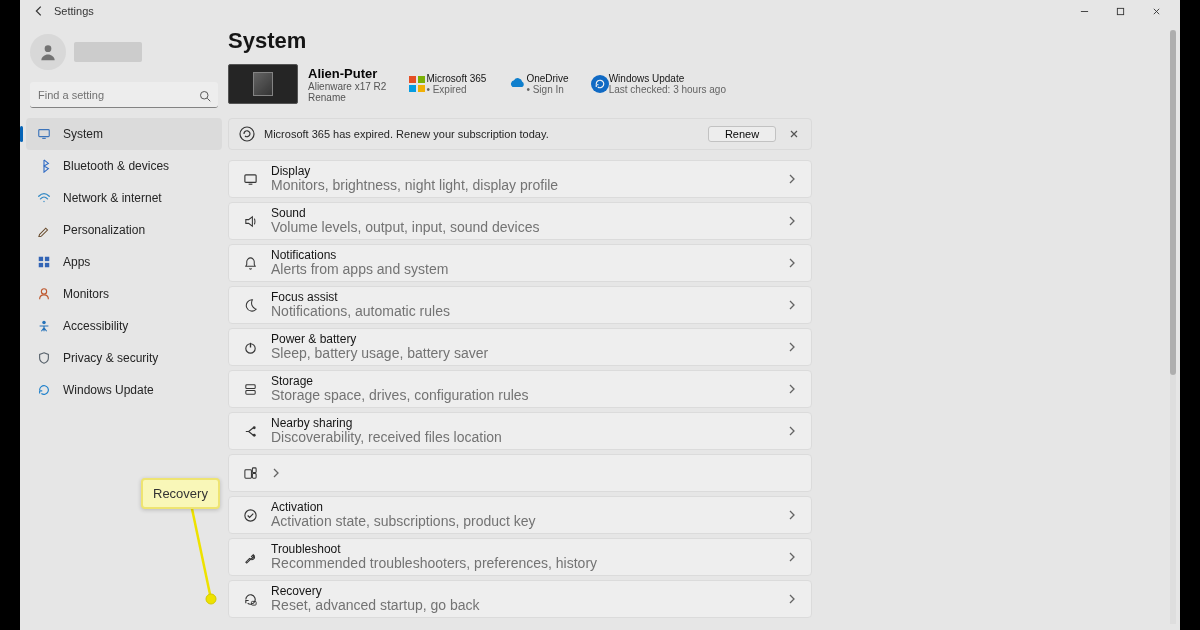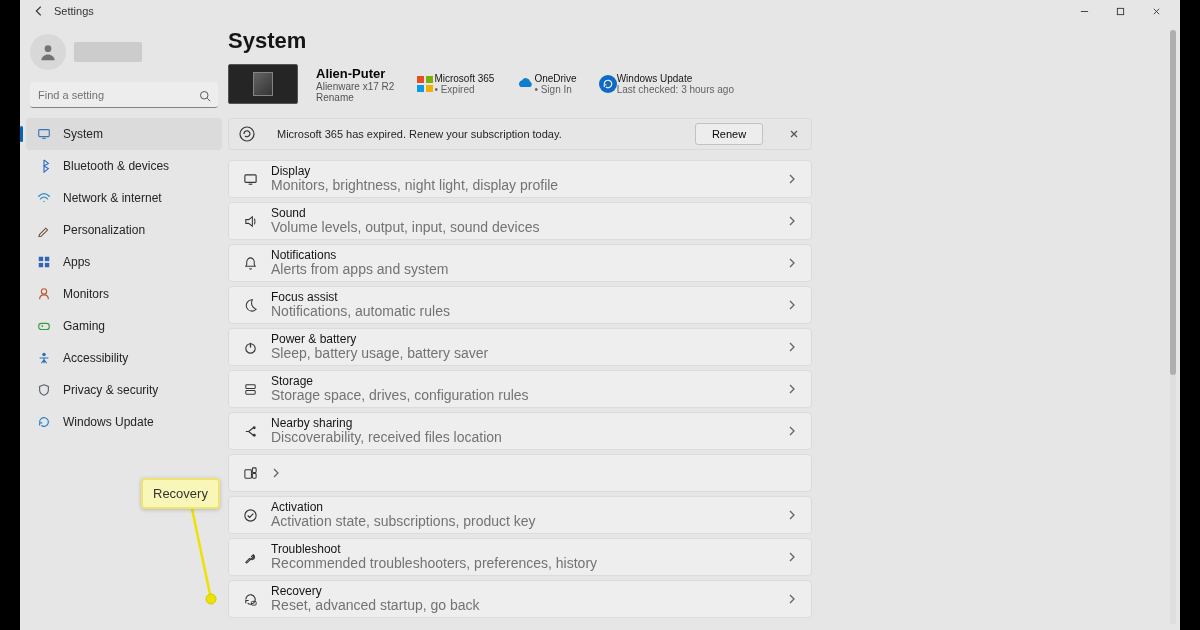--- a/index.html
+++ b/index.html
@@ -34,36 +34,36 @@
 .nav-item { display: flex; align-items: center; height: 32px; padding: 0 12px 0 16px; font-size: 12px; color: #222; gap: 12px; cursor: pointer; position: relative; }
 .nav-item.selected { background: #e8e8e8; border-radius: 4px; margin: 0 6px; padding-left: 10px; }
 .nav-item.selected::before { content: ""; position: absolute; left: -6px; top: 8px; bottom: 8px; width: 3px; background: #0067c0; border-radius: 2px; }
 .nav-icon { width: 15px; height: 15px; display: flex; align-items:center; justify-content:center; }
 .nav-icon svg { width: 14px; height: 14px; }
 
 .main { flex: 1; padding: 6px 16px 0 0; position: relative; overflow: hidden; }
 .page-title { font-size: 22px; font-weight: 600; color: #111; margin: 0 0 10px 0; }
 
 .info-row { display: flex; align-items: center; gap: 22px; margin-bottom: 14px; flex-wrap: wrap; width: 584px; }
-.pc-block { display: flex; align-items: center; gap: 18px; }
+.pc-block { display: flex; align-items: center; gap: 10px; }
 .pc-img { width: 70px; height: 40px; background: #222; border: 1px solid #555; border-radius: 2px; display:flex; align-items:center; justify-content:center; }
 .pc-img .inner { width: 20px; height: 24px; background: linear-gradient(135deg, #666, #333); border: 1px solid #888; }
 .pc-name { font-size: 13px; font-weight: 600; }
 .pc-model { font-size: 10px; color: #555; }
 .pc-rename { font-size: 10px; color: #555; }
 
 .status-item { display: flex; align-items: center; }
 .status-icon { width: 18px; height: 18px; border-radius: 3px; display:flex; align-items:center; justify-content:center; }
 .status-label { font-size: 10px; color: #111; font-weight: 500; }
 .status-sub { font-size: 10px; color: #666; }
 
-.banner { display: flex; align-items: center; width: 584px; height: 32px; background: #f4f4f4; border: 1px solid #e6e6e6; border-radius: 4px; padding: 0 8px 0 10px; font-size: 11px; gap: 22px; margin-bottom: 10px; }
+.banner { display: flex; align-items: center; width: 584px; height: 32px; background: #f4f4f4; border: 1px solid #e6e6e6; border-radius: 4px; padding: 0 8px 0 10px; font-size: 11px; gap: 9px; margin-bottom: 10px; }
 .banner .bicon { width: 16px; height: 16px; }
 .banner .btext { flex: 1; color: #222; }
-.banner .renew { width: 68px; height: 22px; font-size: 11px; background: #fbfbfb; border: 1px solid #ccc; border-radius: 3px; cursor:pointer; }
+.banner .renew { width: 68px; height: 16px; font-size: 11px; background: #fbfbfb; border: 1px solid #ccc; border-radius: 3px; cursor:pointer; }
 .banner .close { width: 18px; height: 18px; display:flex; align-items:center; justify-content:center; cursor:pointer; }
 
 .card { width: 584px; height: 38px; background: #fcfcfc; border: 1px solid #e8e8e8; border-radius: 4px; display: flex; align-items: center; padding: 0 10px 0 10px; margin-bottom: 4px; cursor: pointer; }
 .card-icon { width: 22px; display: flex; align-items:center; justify-content:center; margin-right: 10px; color: #333; }
 .card-icon svg { width: 15px; height: 15px; }
 .card-text { flex: 1; }
 .card-title { font-size: 12px; color: #111; line-height: 1.1; }
 .card-sub { font-size: 14px; color: #777; line-height: 1.1; }
 .card-chev { width: 14px; color: #666; }
 
@@ -173,29 +173,20 @@
           <div class="nav-item">
             <span class="nav-icon" style="color:#c95b2e">
               <svg viewBox="0 0 16 16">
                 <circle cx="8" cy="5" r="3" fill="none" stroke="currentColor" stroke-width="1.3"></circle>
                 <path d="M3 14c0-3 2-5 5-5s5 2 5 5" fill="none" stroke="currentColor" stroke-width="1.3"></path>
               </svg>
             </span>
             <span>Monitors</span>
           </div>
           <div class="nav-item">
-            <span class="nav-icon" style="color:#3aa13a">
-              <svg viewBox="0 0 16 16">
-                <rect x="2" y="5" width="12" height="7" rx="3" fill="none" stroke="currentColor" stroke-width="1.3"></rect>
-                <path d="M5 8h2M6 7v2" stroke="currentColor" stroke-width="1.2"></path>
-              </svg>
-            </span>
-            <span>Gaming</span>
-          </div>
-          <div class="nav-item">
             <span class="nav-icon" style="color:#2276c3">
               <svg viewBox="0 0 16 16">
                 <circle cx="8" cy="4" r="2" fill="currentColor"></circle>
                 <path d="M3 8h10M8 8v6M8 10l-3 4M8 10l3 4" stroke="currentColor" stroke-width="1.3" fill="none"></path>
               </svg>
             </span>
             <span>Accessibility</span>
           </div>
           <div class="nav-item">
             <span class="nav-icon" style="color:#5b6670">

